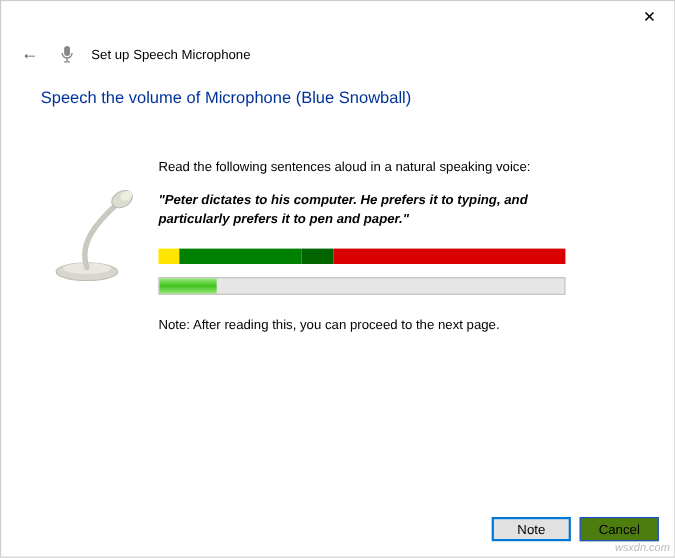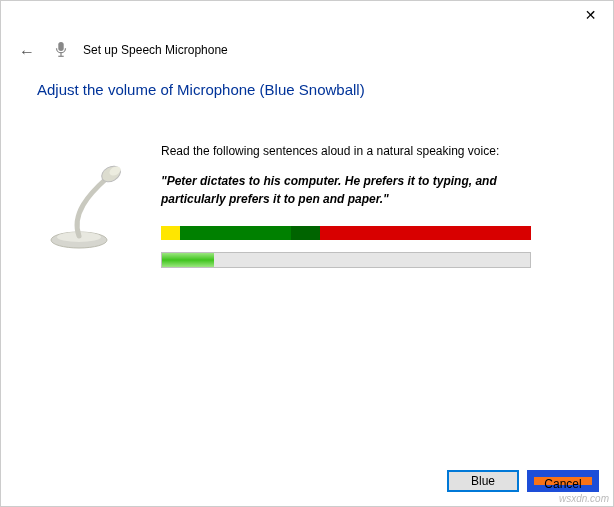--- a/index.html
+++ b/index.html
@@ -52,21 +52,21 @@
       padding: 0 36px 0 36px;
     }
     .page-heading {
       color: #003399;
       font-size: 15px;
       font-weight: 400;
       margin-bottom: 22px;
     }
     .body-row {
       display: flex;
-      gap: 24px;
+      gap: 7px;
     }
     .mic-stand {
       width: 100px;
       flex-shrink: 0;
     }
     .instructions {
       flex: 1;
       padding-top: 24px;
     }
     .instr-line {
@@ -115,22 +115,22 @@
       bottom: 14px;
       right: 14px;
       display: flex;
       gap: 8px;
     }
     .btn {
       min-width: 72px;
       height: 22px;
       font-size: 12px;
       font-family: inherit;
-      background: #f97316;
-      border: 7px solid #1d4ed8;
+      background: #4d7c0f;
+      border: 1px solid #1d4ed8;
       cursor: pointer;
     }
     .btn.primary {
       border: 2px solid #0078d7;
       background: #e1e1e1;
     }
     .watermark {
       position: absolute;
       bottom: 2px;
       right: 4px;
@@ -153,21 +153,21 @@
   <svg class="mic-icon" viewBox="0 0 16 20">
     <rect x="5" y="1" width="6" height="10" rx="3" fill="#888"></rect>
     <path d="M3 8 a5 5 0 0 0 10 0" stroke="#888" stroke-width="1.4" fill="none"></path>
     <line x1="8" y1="13" x2="8" y2="17" stroke="#888" stroke-width="1.4"></line>
     <line x1="5" y1="17" x2="11" y2="17" stroke="#888" stroke-width="1.4"></line>
   </svg>
   <span class="wizard-title">Set up Speech Microphone</span>
 </div>
 
 <div class="content">
-  <div class="page-heading">Adjust the volume of Microphone (Blue Snowball)</div>
+  <div class="page-heading">Speech the volume of Microphone (Blue Snowball)</div>
 
   <div class="body-row">
     <svg class="mic-stand" viewBox="0 0 100 100">
       <ellipse cx="42" cy="86" rx="28" ry="8" fill="#d6d6cf" stroke="#bcbcb0" stroke-width="1"></ellipse>
       <ellipse cx="42" cy="83" rx="22" ry="5" fill="#e8e8e0"></ellipse>
       <path d="M42 82 C 34 60, 52 40, 70 24" stroke="#c9c9bf" stroke-width="5" fill="none" stroke-linecap="round"></path>
       <ellipse cx="74" cy="20" rx="10" ry="7" fill="#dcdccf" stroke="#bbb" transform="rotate(-30 74 20)"></ellipse>
       <ellipse cx="78" cy="17" rx="6" ry="4" fill="#ececdf" transform="rotate(-30 78 17)"></ellipse>
     </svg>
 
@@ -179,22 +179,23 @@
         <div class="vol-yellow"></div>
         <div class="vol-green"></div>
         <div class="vol-dgreen"></div>
         <div class="vol-red"></div>
       </div>
 
       <div class="level-bar">
         <div class="level-fill" style="width:14%"></div>
       </div>
 
+      <div class="note-line">Note: After reading this, you can proceed to the next page.</div>
     </div>
   </div>
 </div>
 
 <div class="button-row">
-  <button class="btn primary">Blue</button>
+  <button class="btn primary">Note</button>
   <button class="btn">Cancel</button>
 </div>
 
 <div class="watermark">wsxdn.com</div>
 
 </body></html>

